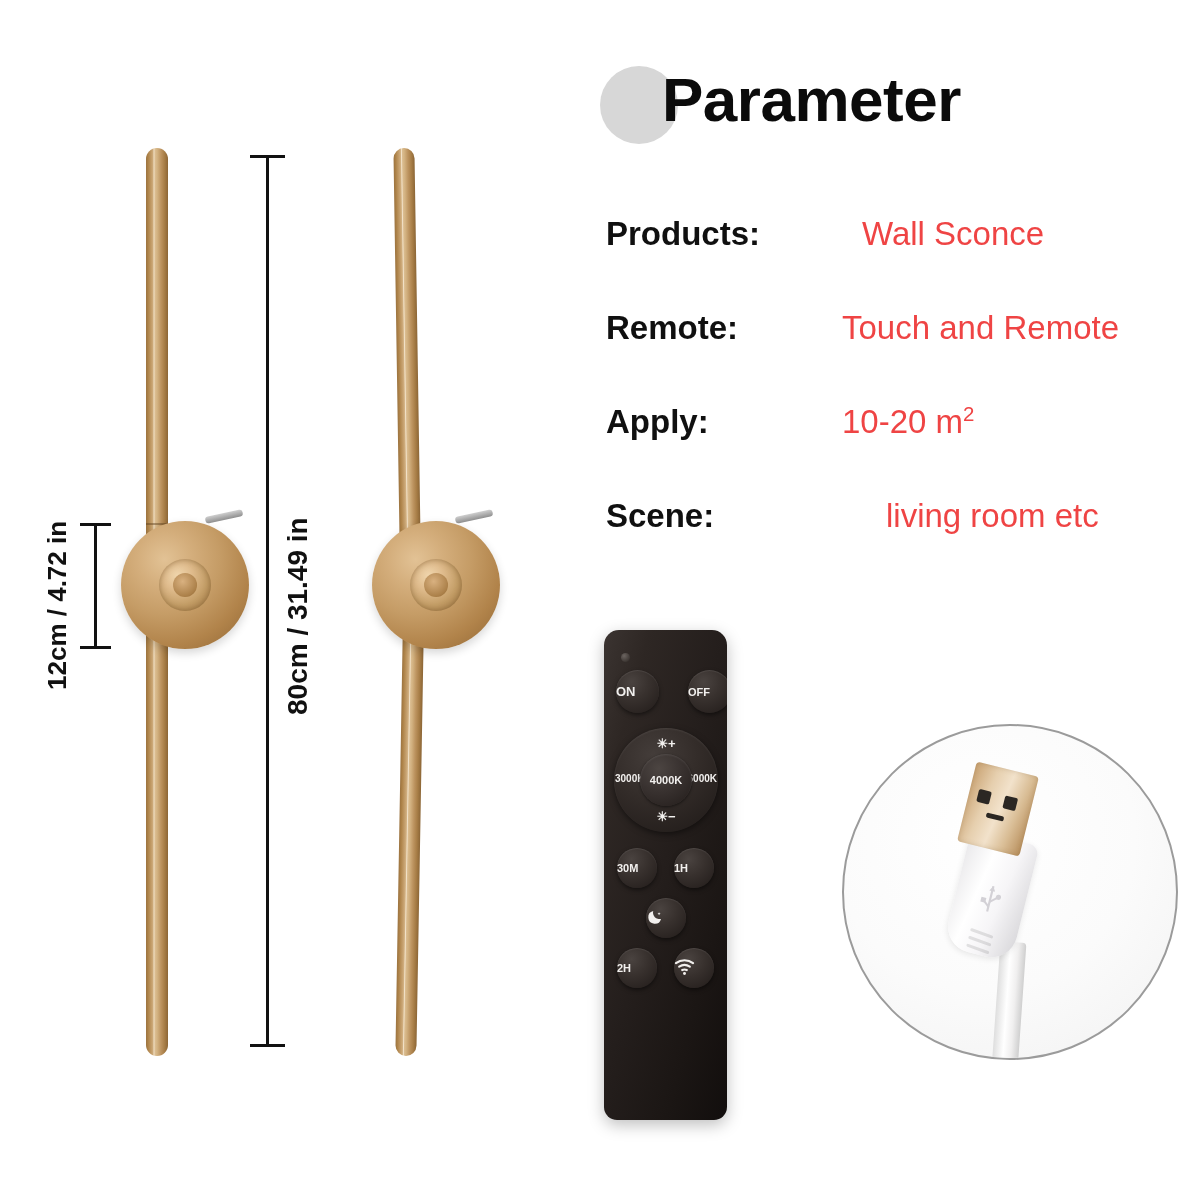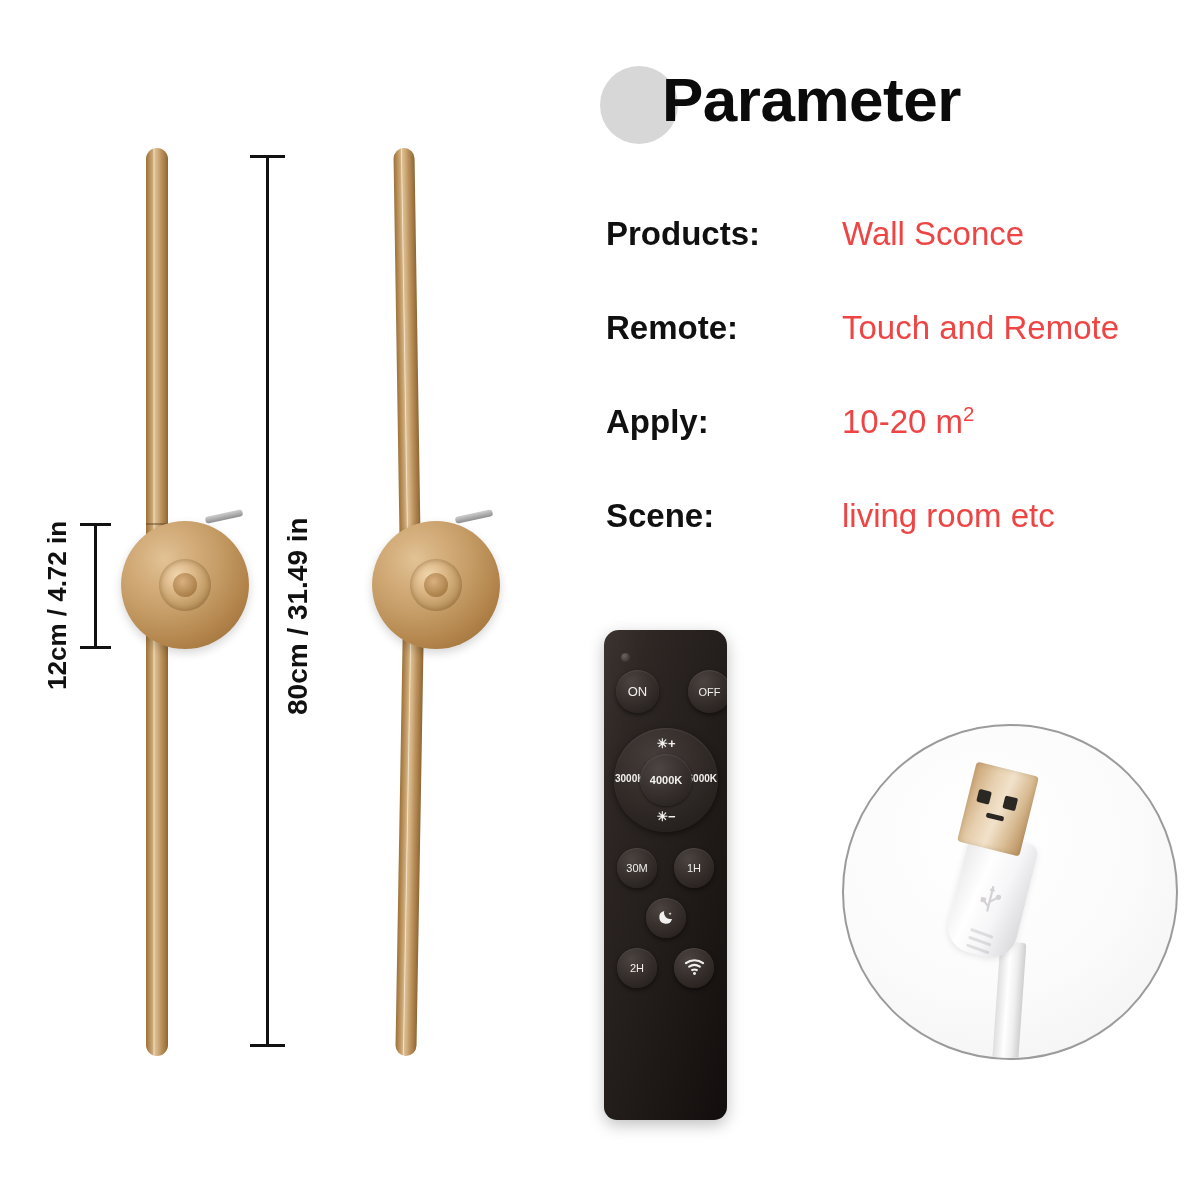--- a/index.html
+++ b/index.html
@@ -114,22 +114,22 @@
   }
   .remote-led {
     position: absolute; left: 17px; top: 23px;
     width: 9px; height: 9px; border-radius: 50%;
     background: radial-gradient(circle at 35% 32%, #6b6460, #2a2421);
   }
   .btn {
     position: absolute; border-radius: 50%;
     background: radial-gradient(circle at 36% 28%, #4a4340 0%, #38312e 42%, #211b19 100%);
     box-shadow: 0 2px 4px rgba(0,0,0,.5), inset 0 1px 1px rgba(255,255,255,.09);
-    display: flex; align-items: center; justify-content: center;
-    color: #f2f0ee; font-weight: 400;
+    display: flex; align-items: center; justify-content: flex-start;
+    color: #f2f0ee; font-weight: 700;
   }
   .ring {
     position: absolute;
     border-radius: 50%;
     background: radial-gradient(circle at 38% 26%, #443d3a 0%, #332c29 45%, #1e1917 100%);
     box-shadow: 0 2px 6px rgba(0,0,0,.5), inset 0 1px 2px rgba(255,255,255,.08);
   }
   .ring-label {
     position: absolute; color: #f3f1ef; font-weight: 700;
     white-space: nowrap; text-align: center;
@@ -238,36 +238,36 @@
     </div>
   </div>
 
   <div class="param-panel">
 
     <div class="title-wrap">
       <div class="title-disc"></div>
       <div class="title-text">Parameter</div>
     </div>
 
-    <div class="prow" style="top:158px;">
+    <div class="prow" style="top:158px;gap:20px;">
       <div class="plabel">Products:</div>
       <div class="pvalue">Wall Sconce</div>
     </div>
 
     <div class="prow" style="top:252px;">
       <div class="plabel">Remote:</div>
       <div class="pvalue">Touch and Remote</div>
     </div>
 
     <div class="prow" style="top:346px;">
       <div class="plabel">Apply:</div>
       <div class="pvalue"><span>10-20 m</span><sup>2</sup></div>
     </div>
 
-    <div class="prow" style="top:440px;">
+    <div class="prow" style="top:440px;gap:44px;">
       <div class="plabel">Scene:</div>
       <div class="pvalue">
         <div>living room etc</div>
       </div>
     </div>
   </div>
 
   <div class="remote">
 
     <div class="remote-led"></div>

